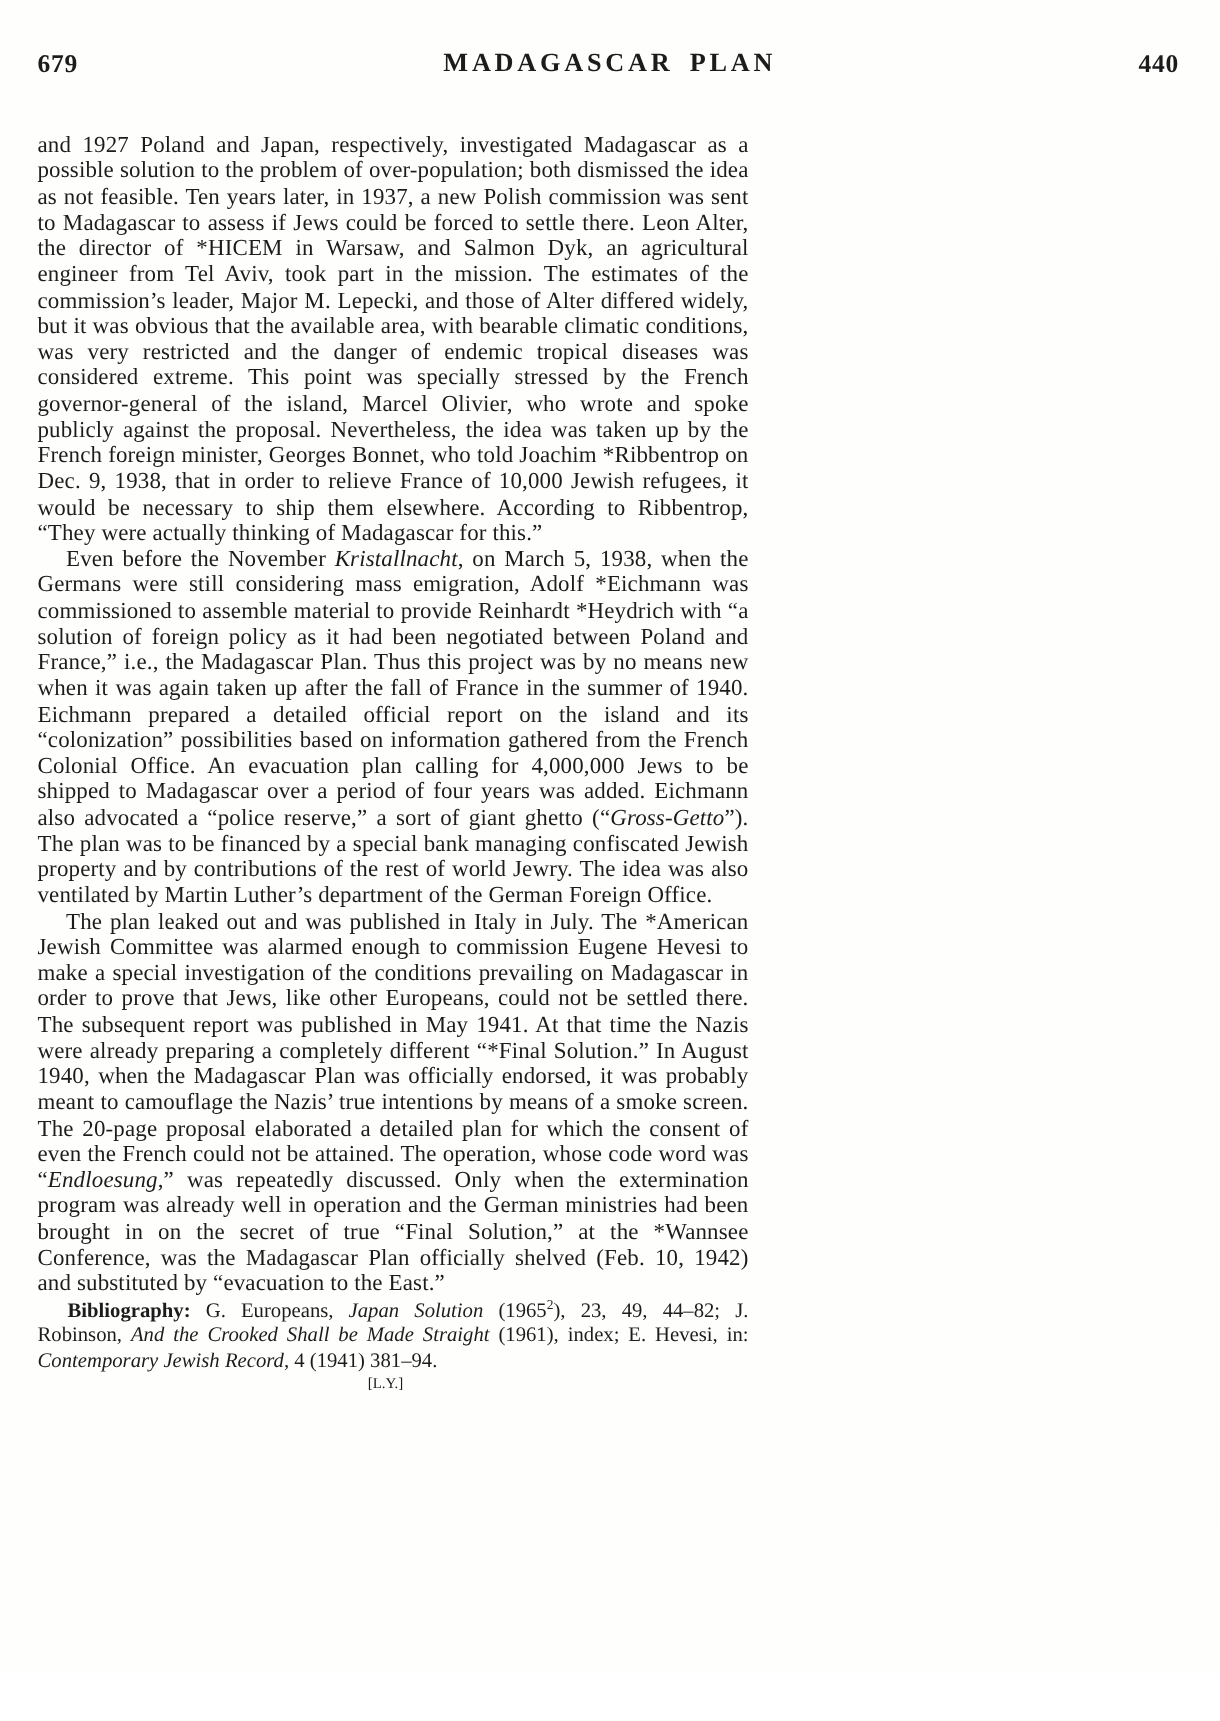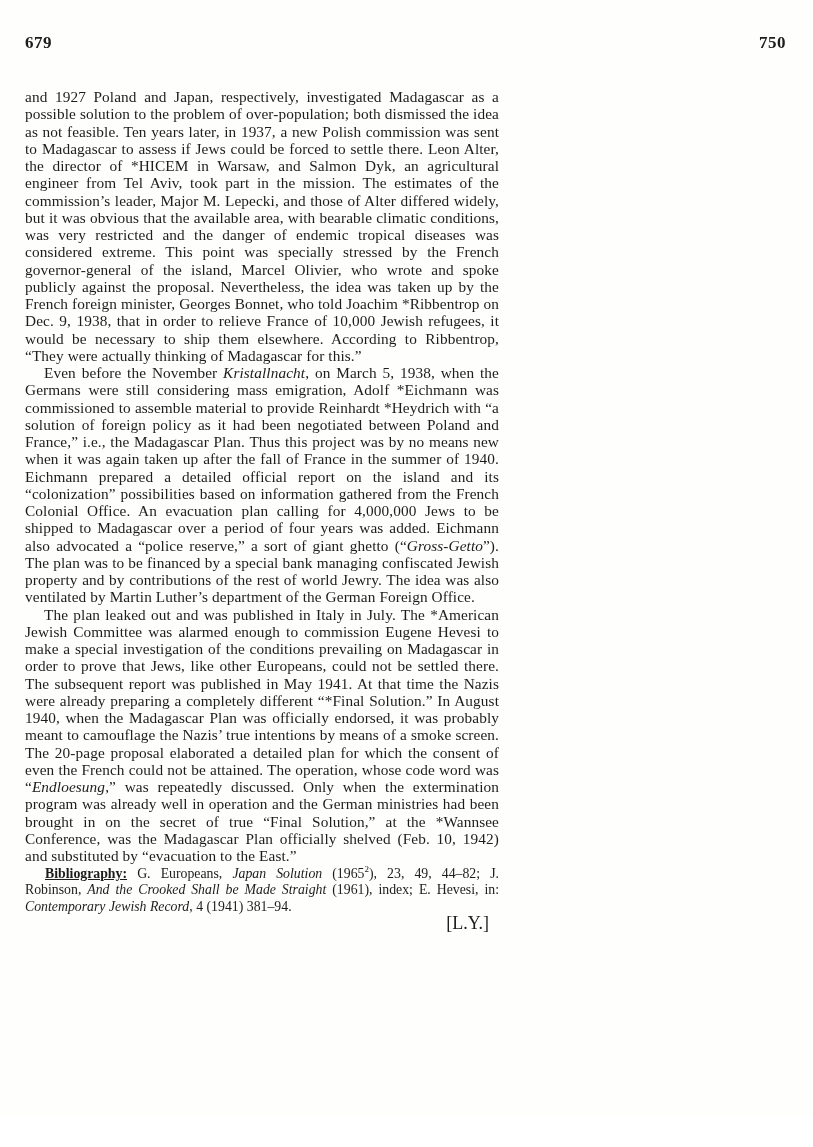--- a/index.html
+++ b/index.html
@@ -47,38 +47,39 @@
   }
   p.body-par.indented { text-indent: 19px; }
   p.bib-par {
     margin: 2px 0 0 0;
     font-size: 13.8px;
     line-height: 16.2px;
     text-align: justify;
     text-indent: 20px;
   }
   .bib-sig {
-    font-size: 18px;
+    font-size: 10px;
     line-height: 16.2px;
-    text-align: right;
+    text-align: center;
     padding-right: 10px;
   }
   .it { font-style: italic; }
-  .bd { font-weight: bold; text-decoration: underline; }
+  .bd { font-weight: bold; }
   sup { font-size: 9px; line-height: 0; }
 </style>
 </head>
 <body>
 
 <div class="page">
 
   <div class="runhead-num left">679</div>
 
+  <div class="runhead-title">MADAGASCAR PLAN</div>
 
-  <div class="runhead-num right">750</div>
+  <div class="runhead-num right">440</div>
 
   <div class="column">
 
     <p class="body-par"><span>and 1927 Poland and Japan, respectively, investigated Madagascar as a possible solution to the problem of over-population; both dismissed the idea as not feasible. Ten years later, in 1937, a new Polish commission was sent to Madagascar to assess if Jews could be forced to settle there. Leon Alter, the director of *HICEM in Warsaw, and Salmon Dyk, an agricultural engineer from Tel Aviv, took part in the mission. The estimates of the commission’s leader, Major M. Lepecki, and those of Alter differed widely, but it was obvious that the available area, with bearable climatic conditions, was very restricted and the danger of endemic tropical diseases was considered extreme. This point was specially stressed by the French governor-general of the island, Marcel Olivier, who wrote and spoke publicly against the proposal. Nevertheless, the idea was taken up by the French foreign minister, Georges Bonnet, who told Joachim *Ribbentrop on Dec. 9, 1938, that in order to relieve France of 10,000 Jewish refugees, it would be necessary to ship them elsewhere. According to Ribbentrop, “They were actually thinking of Madagascar for this.”</span></p>
 
     <p class="body-par indented"><span>Even before the November </span><span class="it">Kristallnacht</span><span>, on March 5, 1938, when the Germans were still considering mass emigration, Adolf *Eichmann was commissioned to assemble material to provide Reinhardt *Heydrich with “a solution of foreign policy as it had been negotiated between Poland and France,” i.e., the Madagascar Plan. Thus this project was by no means new when it was again taken up after the fall of France in the summer of 1940. Eichmann prepared a detailed official report on the island and its “colonization” possibilities based on information gathered from the French Colonial Office. An evacuation plan calling for 4,000,000 Jews to be shipped to Madagascar over a period of four years was added. Eichmann also advocated a “police reserve,” a sort of giant ghetto (“</span><span class="it">Gross-Getto</span><span>”). The plan was to be financed by a special bank managing confiscated Jewish property and by contributions of the rest of world Jewry. The idea was also ventilated by Martin Luther’s department of the German Foreign Office.</span></p>
 
     <p class="body-par indented"><span>The plan leaked out and was published in Italy in July. The *American Jewish Committee was alarmed enough to commission Eugene Hevesi to make a special investigation of the conditions prevailing on Madagascar in order to prove that Jews, like other Europeans, could not be settled there. The subsequent report was published in May 1941. At that time the Nazis were already preparing a completely different “*Final Solution.” In August 1940, when the Madagascar Plan was officially endorsed, it was probably meant to camouflage the Nazis’ true intentions by means of a smoke screen. The 20-page proposal elaborated a detailed plan for which the consent of even the French could not be attained. The operation, whose code word was “</span><span class="it">Endloesung</span><span>,” was repeatedly discussed. Only when the extermination program was already well in operation and the German ministries had been brought in on the secret of true “Final Solution,” at the *Wannsee Conference, was the Madagascar Plan officially shelved (Feb. 10, 1942) and substituted by “evacuation to the East.”</span></p>
 
     <p class="bib-par"><span class="bd">Bibliography:</span><span> G. Europeans, </span><span class="it">Japan Solution</span><span> (1965</span><sup>2</sup><span>), 23, 49, 44–82; J. Robinson, </span><span class="it">And the Crooked Shall be Made Straight</span><span> (1961), index; E. Hevesi, in: </span><span class="it">Contemporary Jewish Record</span><span>, 4 (1941) 381–94.</span></p>

